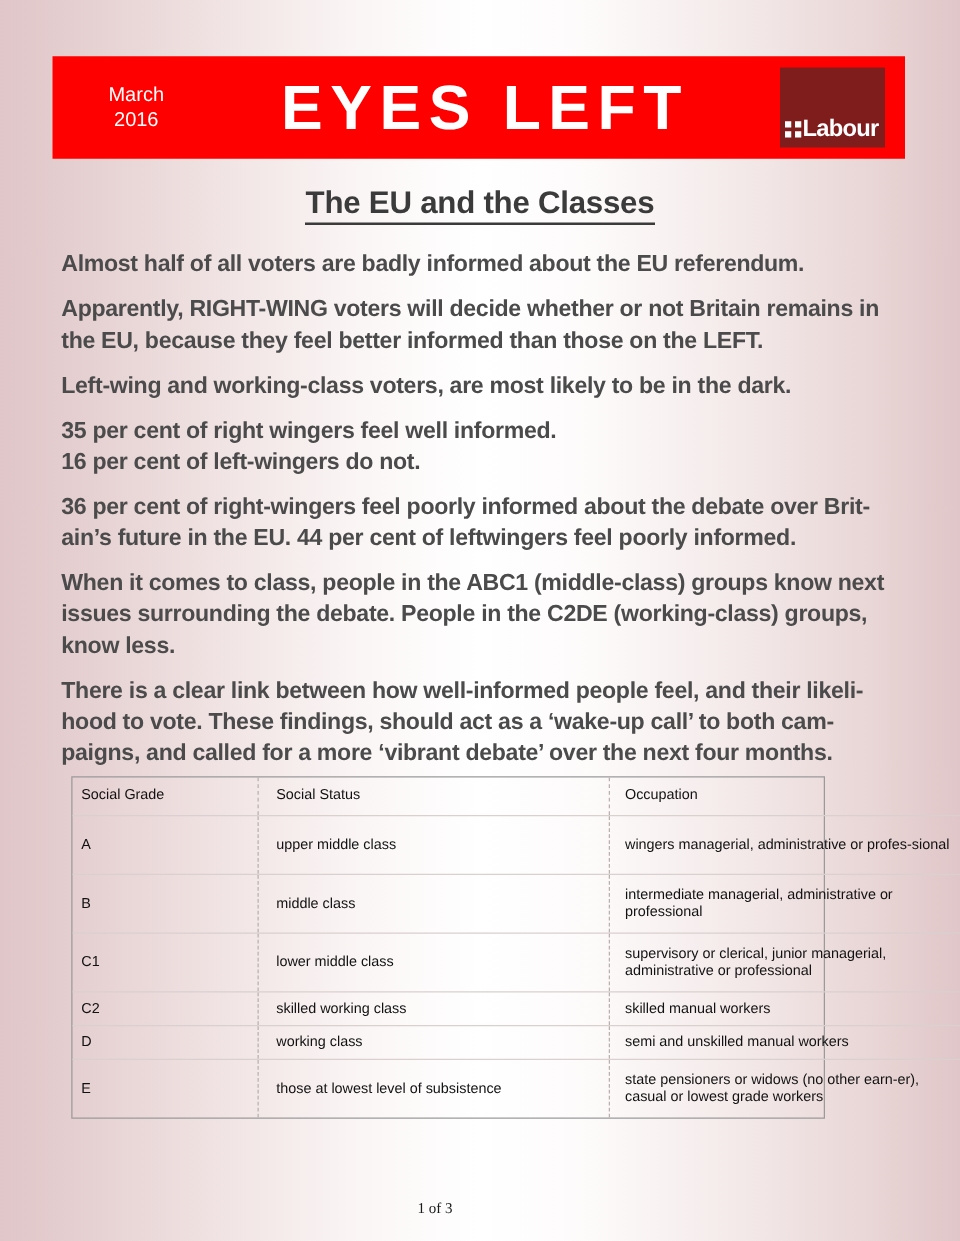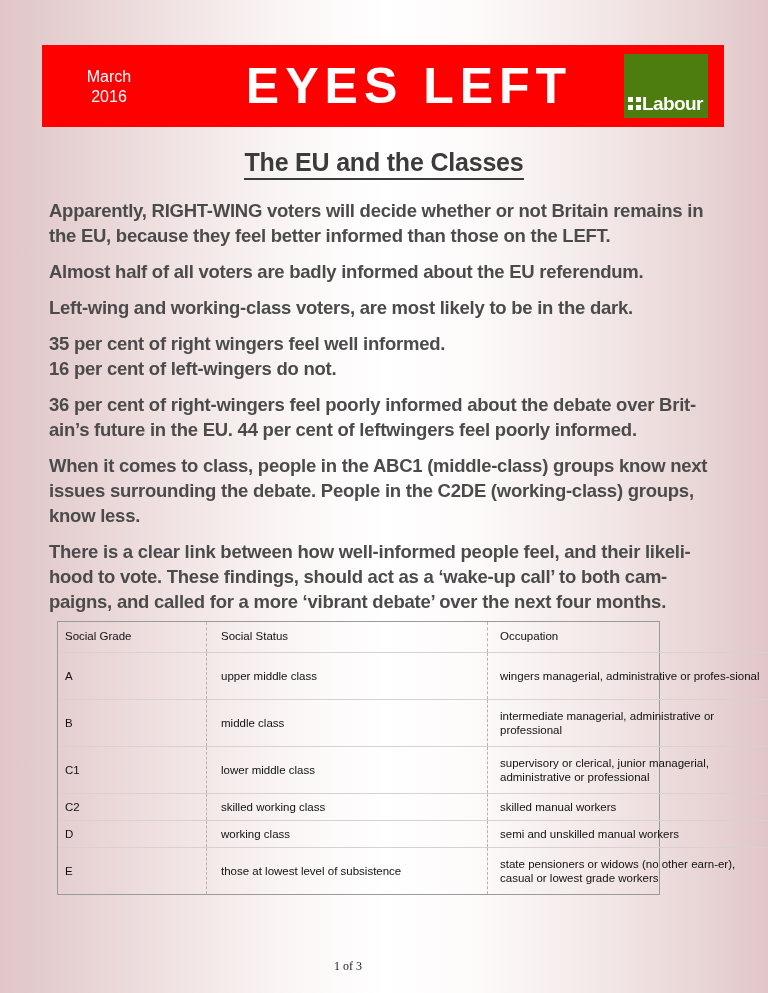--- a/index.html
+++ b/index.html
@@ -49,39 +49,39 @@
     width: 90px;
     color: #ffffff;
     font-size: 16px;
     line-height: 20px;
     text-align: center;
     font-weight: 400;
   }
   #banner-date .d-line { display: block; }
   #banner-title {
     position: absolute;
-    left: 132px;
+    left: 111px;
     top: 0;
     width: 470px;
     height: 82px;
     line-height: 82px;
     text-align: center;
     color: #ffffff;
     font-size: 50px;
     font-weight: 700;
     letter-spacing: 6px;
     font-family: "Liberation Sans", sans-serif;
   }
   #labour-logo {
     position: absolute;
     right: 16px;
     top: 9px;
     width: 84px;
     height: 64px;
-    background: #4d7c0f;
+    background: #7f1d1d;
     overflow: hidden;
   }
   #labour-logo .logo-inner {
     position: absolute;
     left: 4px;
     bottom: 5px;
     display: flex;
     align-items: center;
     gap: 1px;
   }
@@ -203,22 +203,22 @@
       </div>
     </div>
 
   </div>
 
   <div id="doc-title">
     <span>The EU and the Classes</span>
   </div>
 
   <div id="body-copy">
+    <p class="para">Almost half of all voters are badly informed about the EU referendum.</p>
     <p class="para">Apparently, RIGHT-WING voters will decide whether or not Britain remains in the EU, because they feel better informed than those on the LEFT.</p>
-    <p class="para">Almost half of all voters are badly informed about the EU referendum.</p>
     <p class="para">Left-wing and working-class voters, are most likely to be in the dark.</p>
     <p class="para tight" style="margin-bottom:0">35 per cent of right wingers feel well informed.</p>
     <p class="para">16 per cent of left-wingers do not.</p>
     <p class="para">36 per cent of right-wingers feel poorly informed about the debate over Brit-ain’s future in the EU.  44 per cent of  leftwingers feel poorly informed.</p>
     <p class="para">When it comes to class, people in the ABC1 (middle-class) groups know next issues surrounding the debate.  People in the C2DE (working-class) groups, know less.</p>
     <p class="para">There is a clear link between how well-informed people feel, and their likeli-hood to vote.  These findings, should act as a ‘wake-up call’ to both cam-paigns, and called for a more ‘vibrant debate’ over the next four months.</p>
   </div>
 
   <div id="grade-table">
     <table>

